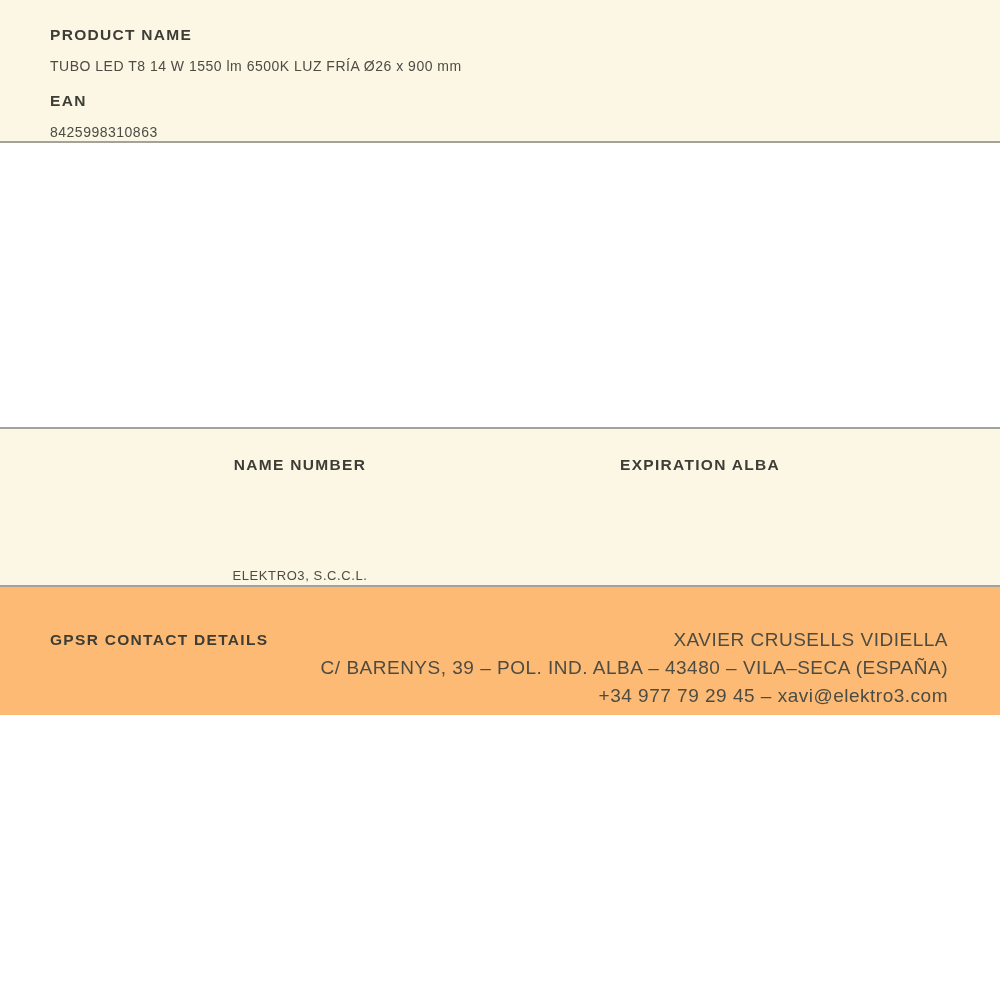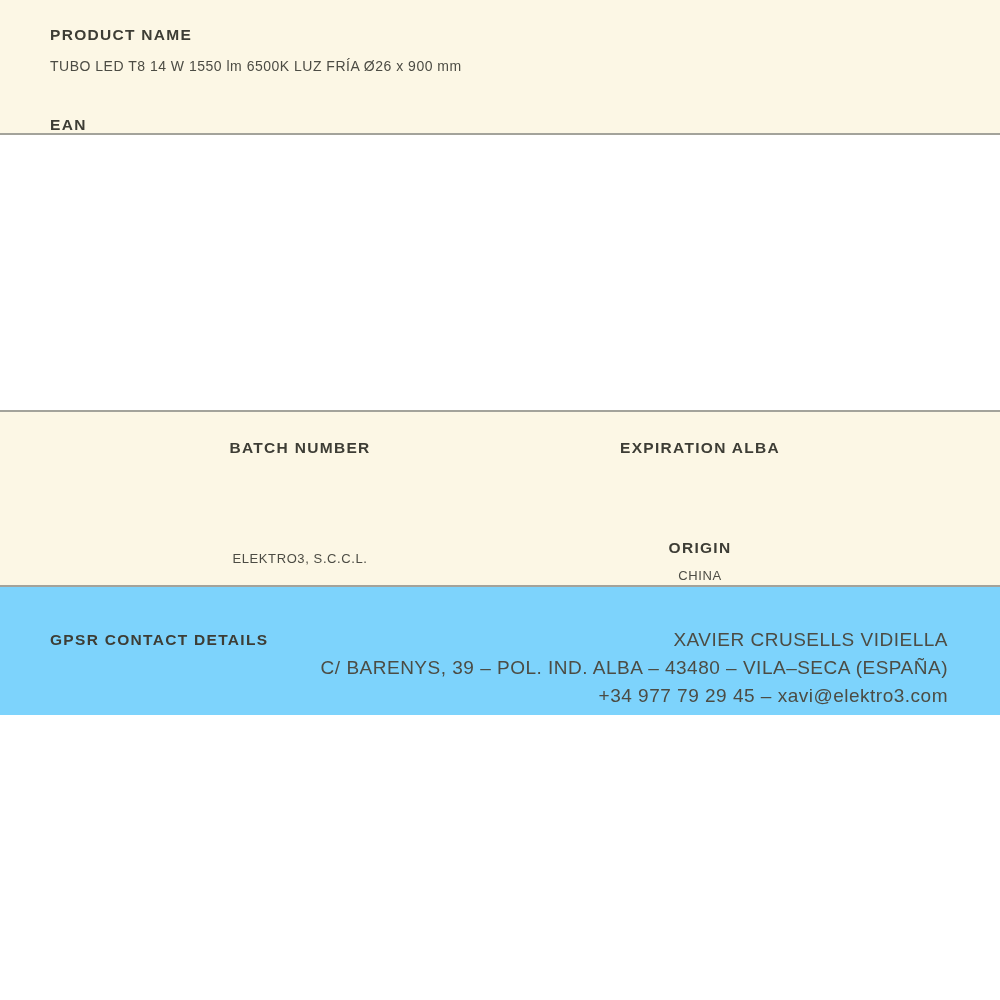--- a/index.html
+++ b/index.html
@@ -31,21 +31,21 @@
     color: #3D3D35;
     line-height: 16px;
   }
   .field-value {
     font-size: 14px;
     letter-spacing: 0.5px;
     color: #4C4C44;
     line-height: 18px;
   }
   .section-product .field-value { margin-top: 14px; }
-  .section-product .ean-block { margin-top: 42px; }
+  .section-product .ean-block { margin-top: 18px; }
 
   
   .section-blank {
     height: 457px;
     background: #FFFFFF;
   }
 
   
   .section-details {
     height: 195px;
@@ -73,21 +73,21 @@
     margin-top: 11px;
     font-size: 13px;
     letter-spacing: 0.6px;
     color: #4C4C44;
     line-height: 18px;
   }
 
   
   .section-gpsr {
     height: 159px;
-    background: #7dd3fc;
+    background: #fdba74;
     padding: 44px 52px 0 50px;
     display: flex;
     justify-content: space-between;
     align-items: flex-start;
   }
   .gpsr-title {
     font-size: 15.5px;
     font-weight: bold;
     letter-spacing: 1.3px;
     color: #3D3D35;
@@ -112,43 +112,40 @@
 
 <div class="page">
 
   <div class="section-product">
     <div class="name-block">
       <div class="field-label">PRODUCT NAME</div>
       <div class="field-value">TUBO LED T8 14 W 1550 lm 6500K LUZ FRÍA Ø26 x 900 mm</div>
     </div>
     <div class="ean-block">
       <div class="field-label">EAN</div>
+      <div class="field-value">8425998310863</div>
     </div>
   </div>
 
   <div class="section-blank"></div>
 
   <div class="section-details">
     <div class="details-row">
       <div class="details-cell">
-        <div class="cell-label">BATCH NUMBER</div>
+        <div class="cell-label">NAME NUMBER</div>
         <div class="cell-value"></div>
       </div>
       <div class="details-cell">
         <div class="cell-label">EXPIRATION ALBA</div>
         <div class="cell-value"></div>
       </div>
     </div>
     <div class="details-row">
       <div class="details-cell">
         <div class="cell-value">ELEKTRO3, S.C.C.L.</div>
-      </div>
-      <div class="details-cell">
-        <div class="cell-label">ORIGIN</div>
-        <div class="cell-value">CHINA</div>
       </div>
     </div>
   </div>
 
   <div class="section-gpsr">
     <div class="gpsr-title">GPSR CONTACT DETAILS</div>
     <div class="gpsr-contact">
       <div class="contact-line">XAVIER CRUSELLS VIDIELLA</div>
       <div class="contact-line">C/ BARENYS, 39 – POL. IND. ALBA – 43480 – VILA–SECA (ESPAÑA)</div>
       <div class="contact-line"><span>+34 977 79 29 45 –</span> <a href="#" class="contact-email">xavi@elektro3.com</a></div>

